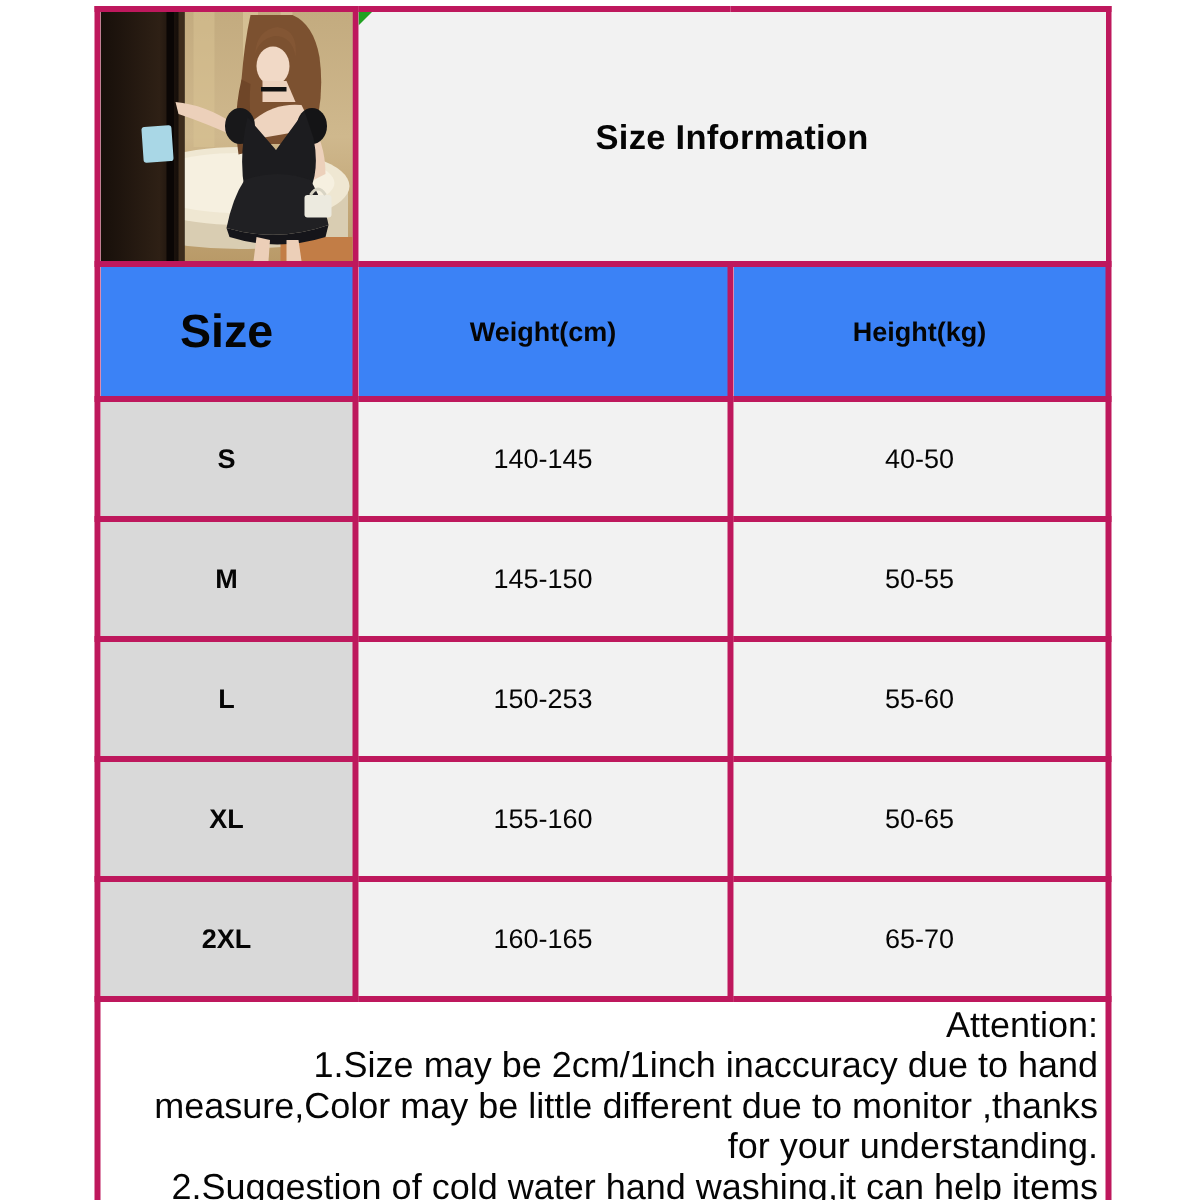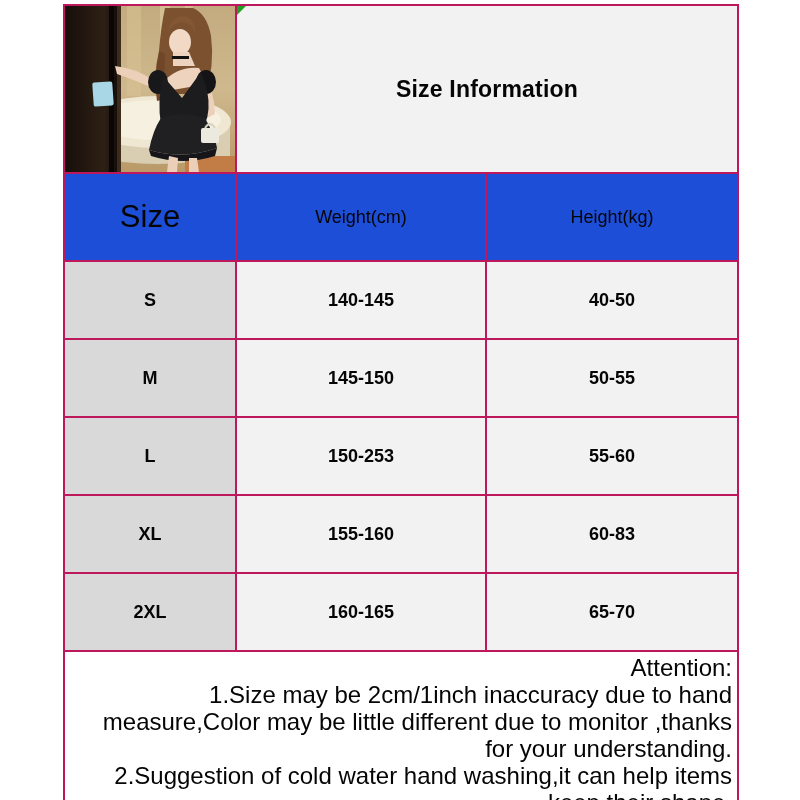--- a/index.html
+++ b/index.html
@@ -1,32 +1,32 @@
 <!DOCTYPE html>
 <html><head>
 <meta charset="utf-8">
 <style>
   html,body{margin:0;padding:0;background:#ffffff;}
   body{width:800px;height:800px;overflow:hidden;position:relative;
        font-family:"Liberation Sans",sans-serif;color:#050505;}
   .sheet{position:absolute;left:63px;top:4px;width:676px;}
   table.size-table{border-collapse:collapse;table-layout:fixed;width:674px;}
-  .size-table td,.size-table th{border:2px solid #be185d;text-align:center;
+  .size-table td,.size-table th{border:4px solid #be185d;text-align:center;
        vertical-align:middle;padding:0;overflow:hidden;}
   .photo-cell{height:166px;background:#c9b089;padding:0;}
   .photo-cell svg{display:block;}
   .title-cell{background:#f2f2f2;position:relative;font-size:23px;font-weight:bold;letter-spacing:0.2px;}
   .corner-flag{position:absolute;left:0;top:0;width:0;height:0;
        border-top:9px solid #21a121;border-right:9px solid transparent;}
-  .hdr-row th{background:#1d4ed8;font-weight:normal;height:86px;}
+  .hdr-row th{background:#3b82f6;font-weight:bold;height:86px;}
   th.size-hdr{font-size:31px;}
   th.col-hdr{font-size:18px;}
   tr.data-row td{height:76px;}
   td.size-cell{background:#d9d9d9;font-weight:bold;font-size:18px;}
-  td.val-cell{background:#f2f2f2;font-weight:bold;font-size:18px;}
+  td.val-cell{background:#f2f2f2;font-weight:normal;font-size:18px;}
   td.attn-cell{background:#ffffff;height:140px;text-align:right;vertical-align:top;
        padding:2px 5px;font-size:24px;line-height:27px;font-weight:normal;}
 </style>
 </head>
 <body>
 
 <div class="sheet">
   <table class="size-table">
     <colgroup>
       <col style="width:172px">
@@ -108,21 +108,21 @@
         <td class="val-cell">50-55</td>
       </tr>
       <tr class="data-row">
         <td class="size-cell">L</td>
         <td class="val-cell">150-253</td>
         <td class="val-cell">55-60</td>
       </tr>
       <tr class="data-row">
         <td class="size-cell">XL</td>
         <td class="val-cell">155-160</td>
-        <td class="val-cell">60-83</td>
+        <td class="val-cell">50-65</td>
       </tr>
       <tr class="data-row">
         <td class="size-cell">2XL</td>
         <td class="val-cell">160-165</td>
         <td class="val-cell">65-70</td>
       </tr>
       <tr>
         <td class="attn-cell" colspan="3">
           <div>Attention:</div>
           <div>1.Size may be 2cm/1inch inaccuracy due to hand measure,Color may be little different due to monitor ,thanks for your understanding.</div>

